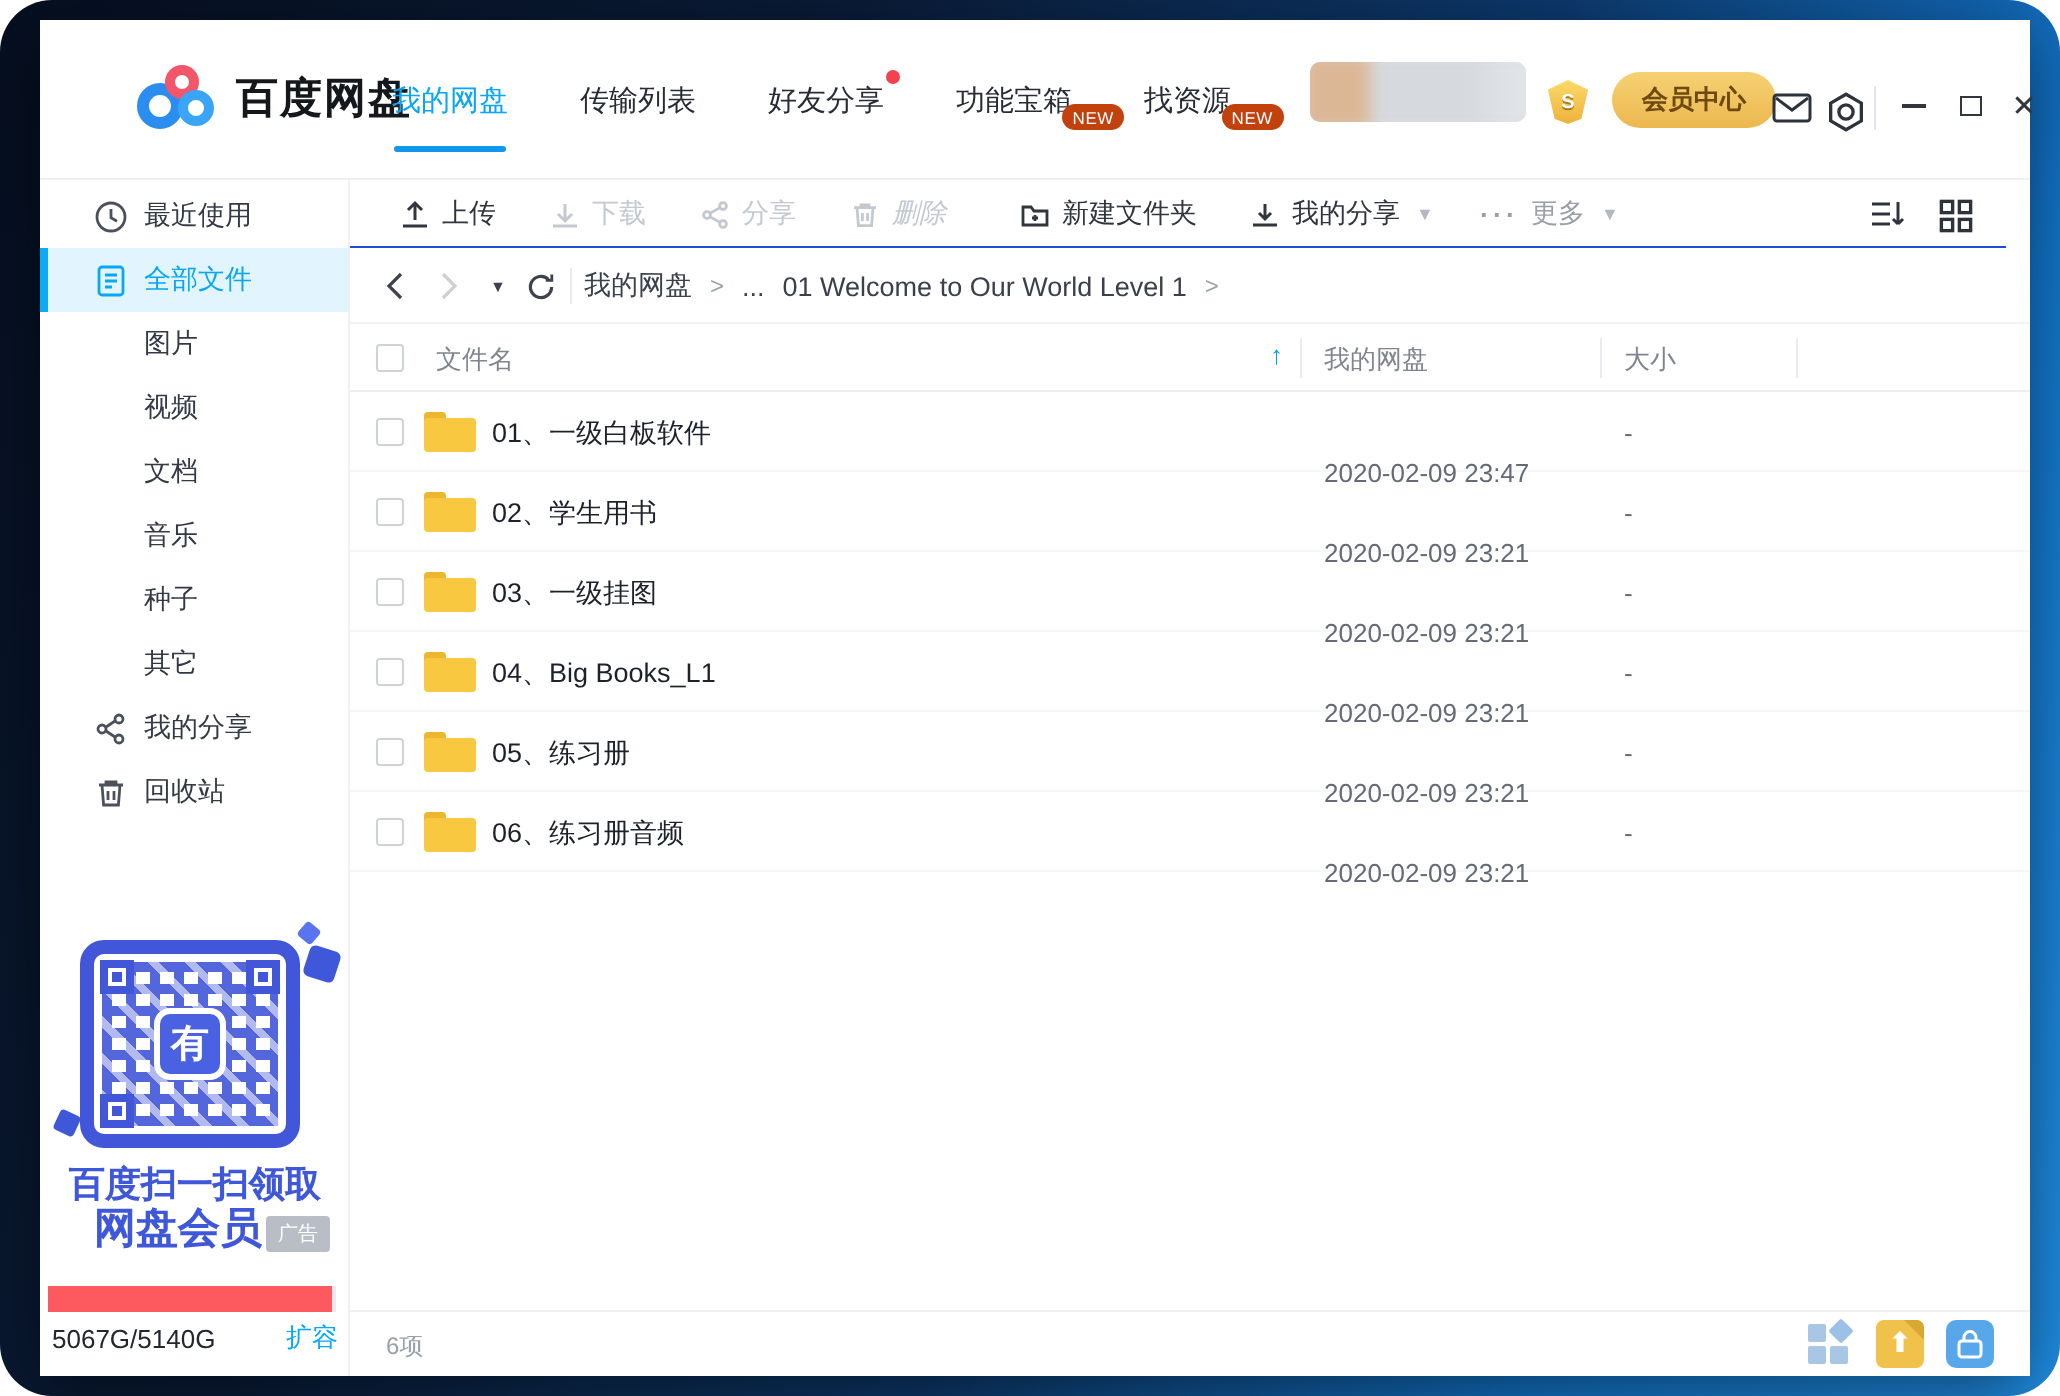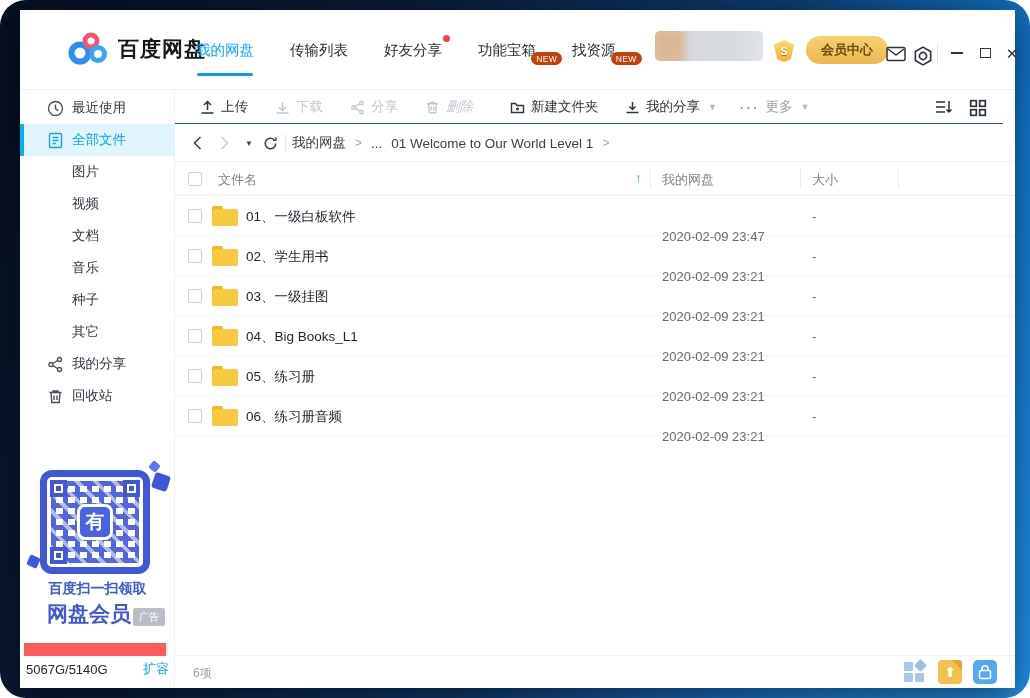--- a/index.html
+++ b/index.html
@@ -67,21 +67,21 @@
   .qr-eye { position:absolute; width:17px; height:17px; border:4px solid #4156d8; background:#fff; }
   .qr-eye::after { content:""; position:absolute; inset:2px; background:#4156d8; }
   .qr-logo { position:absolute; left:50%; top:50%; transform:translate(-50%,-50%); width:36px; height:36px;
     background:#4a61e2; border:3px solid #fff; border-radius:8px; color:#fff; font-size:19px; font-weight:bold;
     display:flex; align-items:center; justify-content:center; }
   .cube { position:absolute; background:#3f57d9; }
   .cube.c1 { right:6px; top:14px; width:16px; height:16px; transform:rotate(18deg); border-radius:3px; }
   .cube.c2 { right:16px; top:2px; width:9px; height:9px; transform:rotate(40deg); border-radius:2px; background:#5a74ef; }
   .cube.c3 { left:8px; top:96px; width:11px; height:11px; transform:rotate(25deg); border-radius:2px; }
   .promo-line1 { position:absolute; left:0; top:120px; width:155px; text-align:center;
-    color:#3f57d9; font-size:14px; font-weight:bold; }
+    color:#3f57d9; font-size:18px; font-weight:bold; }
   .promo-line2 { position:absolute; left:14px; top:140px; width:110px; text-align:center;
     color:#3f57d9; font-size:21px; font-weight:bold; }
   .ad-tag { position:absolute; left:113px; top:148px; background:#b9bec6; color:#fff; font-size:10px;
     padding:2px 6px; border-radius:2px; }
   .progress { position:absolute; left:4px; top:183px; width:144px; height:13px; background:#e9ebee; }
   .progress-fill { height:100%; background:#fc5a5e; }
   .storage-row { position:absolute; left:6px; top:200px; width:143px; display:flex;
     justify-content:space-between; align-items:center; }
   .storage-used { font-size:13px; color:#23272e; }
   .storage-expand { font-size:13px; color:#06a7ff; cursor:pointer; }

